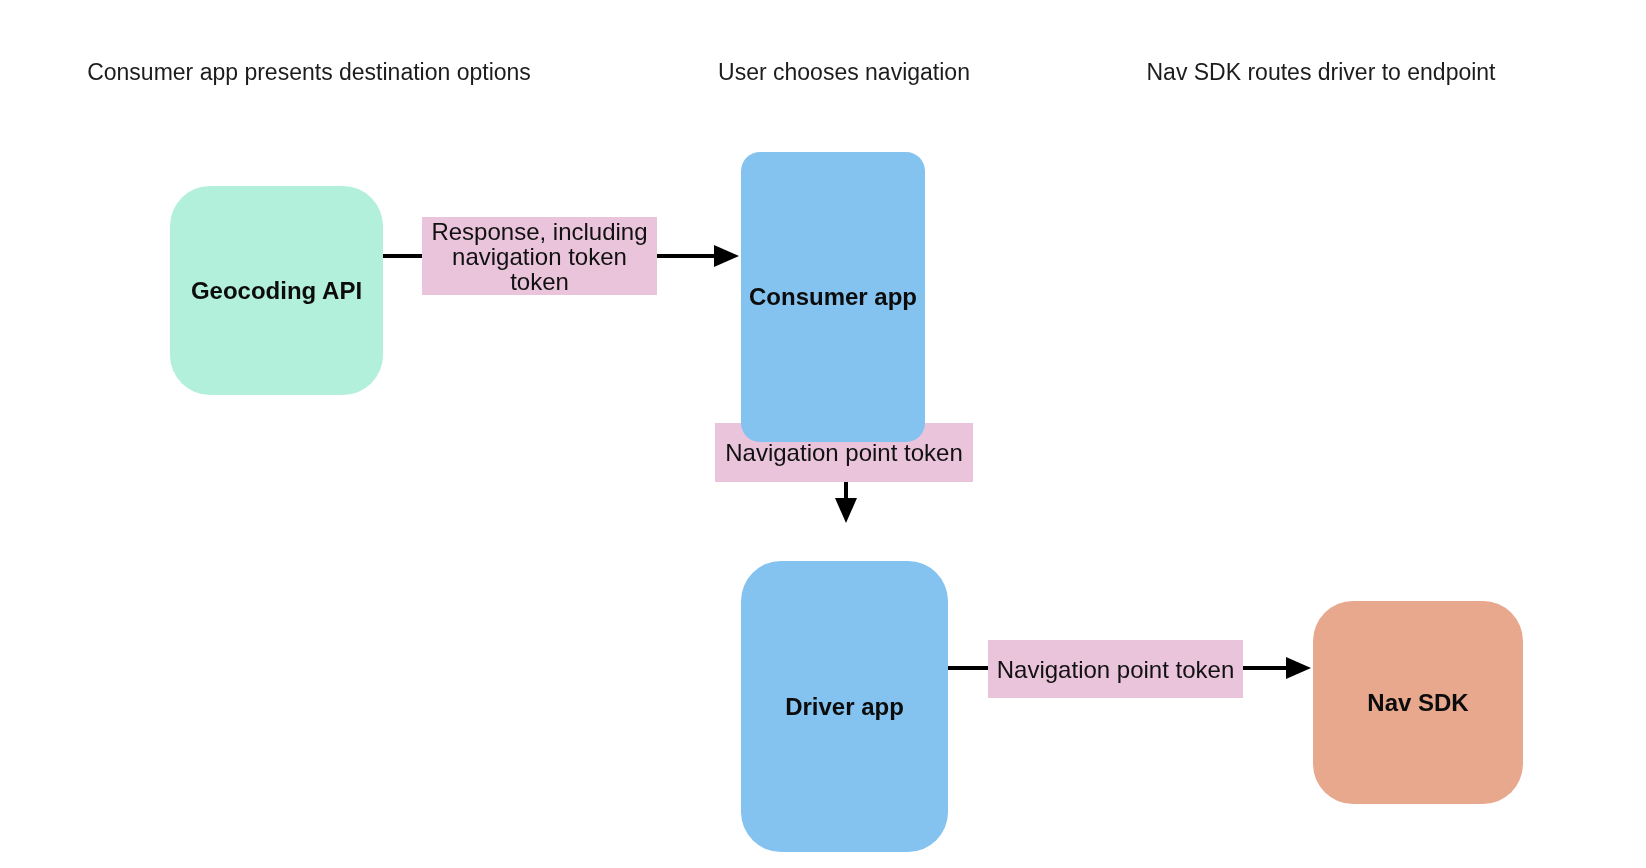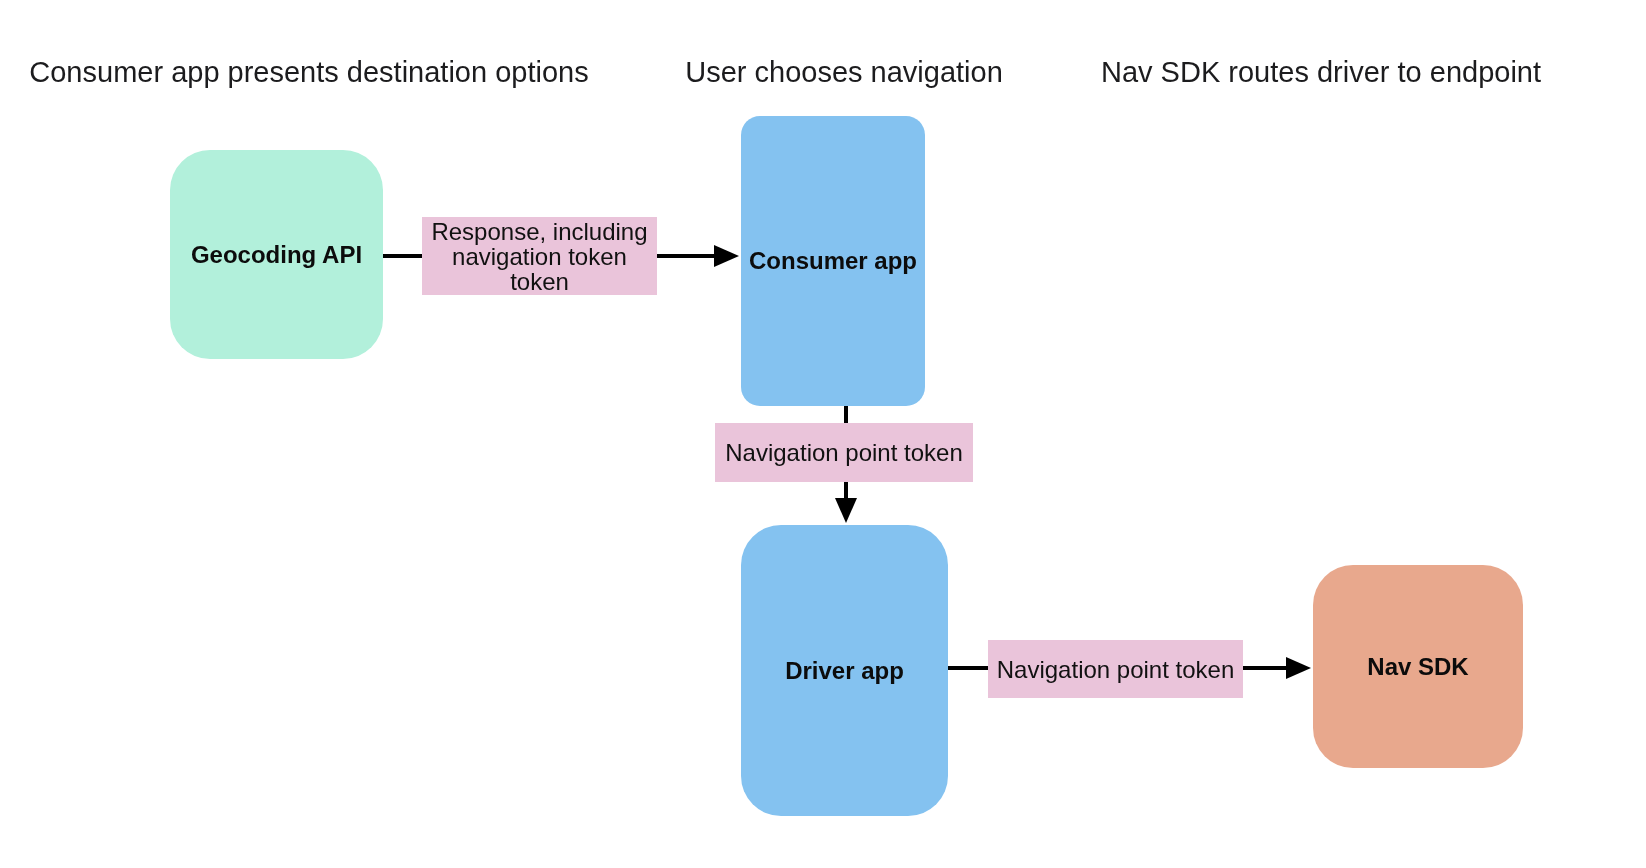--- a/index.html
+++ b/index.html
@@ -11,32 +11,33 @@
     position: relative;
     width: 1646px;
     height: 868px;
     background: #ffffff;
     overflow: hidden;
   }
   .stage-header {
     position: absolute;
     transform: translateX(-50%);
     white-space: nowrap;
-    font-size: 29px;
+    font-size: 23px;
     font-weight: 400;
     color: #1c1c1e;
     line-height: 28px;
   }
   .node {
     position: absolute;
     border-radius: 40px;
     display: flex;
     align-items: center;
     justify-content: center;
     z-index: 2;
+    margin-top: 36px;
   }
   .node .node-label {
     font-size: 24px;
     font-weight: 700;
     color: #0c0c0c;
     text-align: center;
   }
   .edge-line {
     position: absolute;
     background: #000000;

